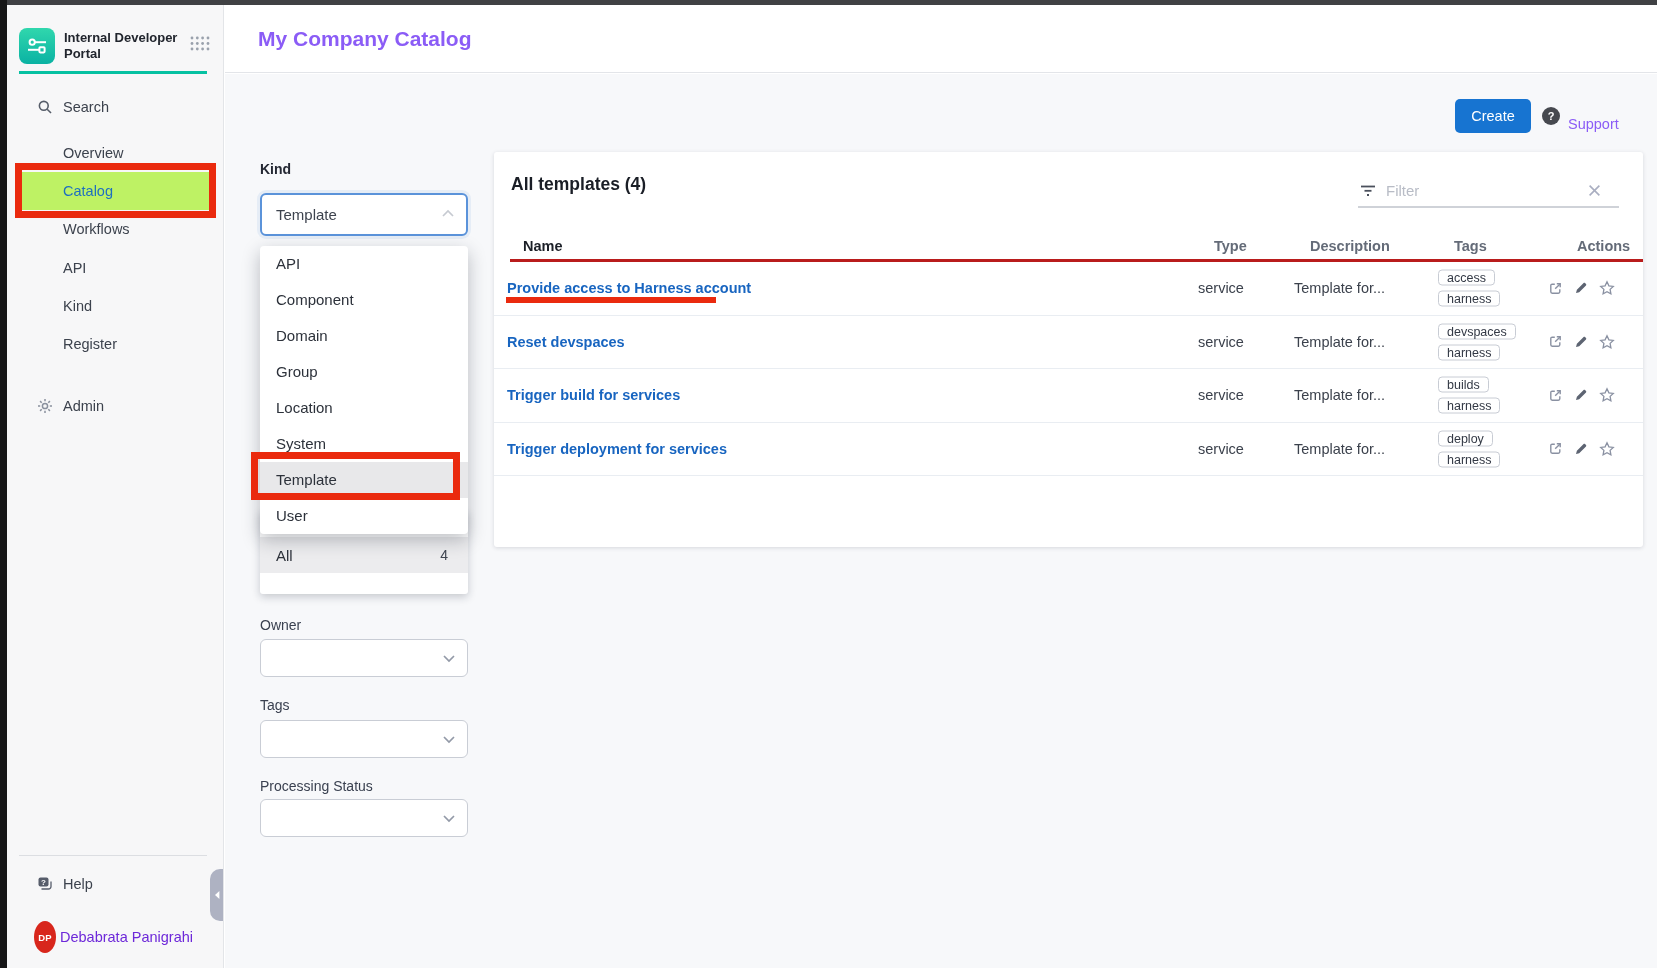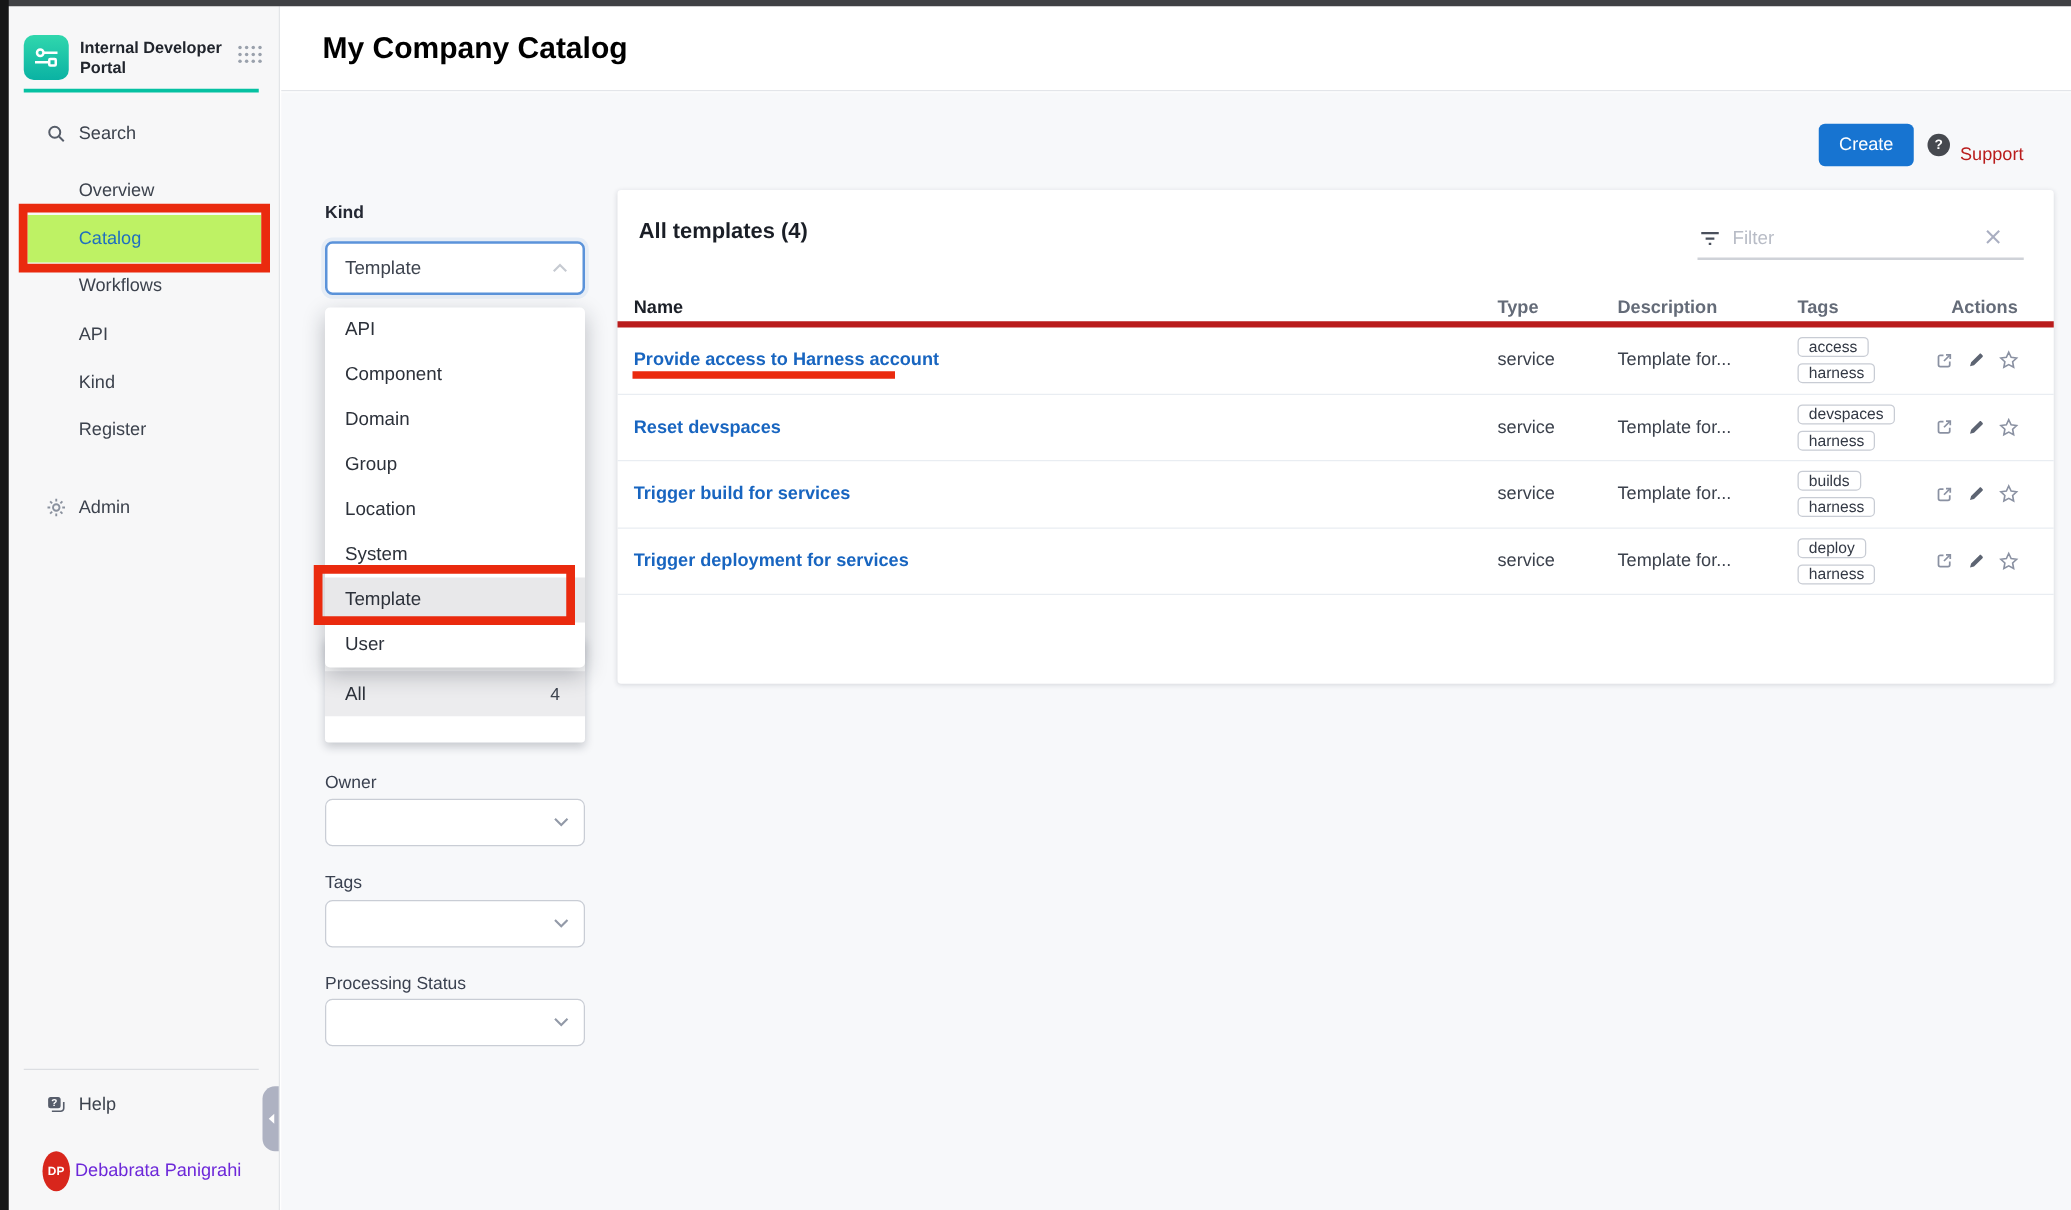--- a/index.html
+++ b/index.html
@@ -39,29 +39,29 @@
   .avatar { width:22px; height:32px; border-radius:50%; background:#d8261c; color:#fff; font-size:9.5px;
             font-weight:700; display:flex; align-items:center; justify-content:center; margin-left:12px; letter-spacing:.2px; }
   .user-name { margin-left:4px; font-size:14.5px; color:#6d28d9; }
 
   .collapse-handle { position:absolute; right:0; top:864px; width:13px; height:52px; background:#aeb2c2;
                      border-radius:10px 0 0 10px; display:flex; align-items:center; justify-content:center; cursor:pointer; z-index:6;}
 
   
   .main { position:absolute; left:225px; top:5px; right:0; bottom:0; }
   .main-header { position:relative; height:68px; background:#fff; border-bottom:1px solid #e3e5e9; }
-  .main-title { position:absolute; left:33px; top:0; line-height:68px; font-size:24px; font-weight:700; color:#000000; }
+  .main-title { position:absolute; left:33px; top:0; line-height:68px; font-size:21px; font-weight:700; color:#8b5cf6; }
   .content { position:absolute; top:69px; left:0; right:0; bottom:0; background:#f7f8fa; }
 
   .create-btn { position:absolute; left:1230px; top:25px; width:76px; height:34px; background:#1774d1; color:#fff;
                 font-size:14.5px; font-family:inherit; border:none; border-radius:5px; cursor:pointer; }
   .support { position:absolute; left:1317px; top:25px; height:34px; display:flex; align-items:center; gap:8px; cursor:pointer; }
   .qmark { width:18px; height:18px; border-radius:50%; background:#46494f; color:#fff; font-size:11px; font-weight:700;
            display:flex; align-items:center; justify-content:center; }
-  .support-label { font-size:14.5px; color:#b91c1c;margin-top:16px; }
+  .support-label { font-size:14.5px; color:#8b5cf6;margin-top:16px; }
 
   
   .flabel { position:absolute; left:35px; font-size:14px; color:#3a4150; }
   .flabel.bold { font-weight:700; color:#242833; }
   .kind-select { position:absolute; left:35px; top:119px; width:208px; height:43px; background:#fff;
                  border:2px solid #5b93da; border-radius:6px; display:flex; align-items:center; padding:0 12px 0 14px;
                  font-size:15px; color:#3d434e; cursor:pointer; box-shadow:0 0 0 3px rgba(86,143,216,.10); }
   .kind-select .chev { margin-left:auto; transform:rotate(180deg); opacity:.55; }
 
   .dd-menu { position:absolute; left:35px; top:172px; width:208px; background:#fff; border-radius:4px;
@@ -84,21 +84,21 @@
                 border-radius:3px; box-shadow:0 1px 4px rgba(25,35,55,.15); }
   .card-title { position:absolute; left:17px; top:22px; font-size:17.5px; font-weight:700; color:#1a1e26; }
 
   .filter-box { position:absolute; left:864px; top:25px; width:261px; height:31px; border-bottom:2px solid #cfd2d8; }
   .filter-box .funnel { position:absolute; left:2px; top:7px; }
   .filter-input { position:absolute; left:28px; top:0; width:195px; height:26px; border:none; outline:none;
                   font-size:15px; font-family:inherit; color:#3d434e; background:transparent; }
   .filter-input::placeholder { color:#b8bcc6; }
   .filter-clear { position:absolute; right:18px; top:6px; cursor:pointer; }
 
-  .thead { position:absolute; top:78px; left:0; right:0; height:32px; border-bottom:5px solid #b91c1c; }
+  .thead { position:absolute; top:78px; left:16px; right:0; height:32px; border-bottom:3px solid #b91c1c; }
   .th { position:absolute; top:0; line-height:32px; font-size:14.5px; font-weight:700; color:#646b78; }
   .th.first { color:#1b1f27; }
 
   .tbody { position:absolute; top:110px; left:0; right:0; }
   .trow { position:relative; height:53.5px; border-bottom:1px solid #e9edf2; }
   .cell { position:absolute; top:50%; transform:translateY(-50%); font-size:14.5px; color:#3b414c; }
   .cell.name { left:13px; color:#1865c0; font-weight:700; text-decoration:none; cursor:pointer; }
   .cell.type { left:704px; }
   .cell.desc { left:800px; }
   .cell.tags { left:944px; display:flex; flex-direction:column; gap:5px; align-items:flex-start; }

